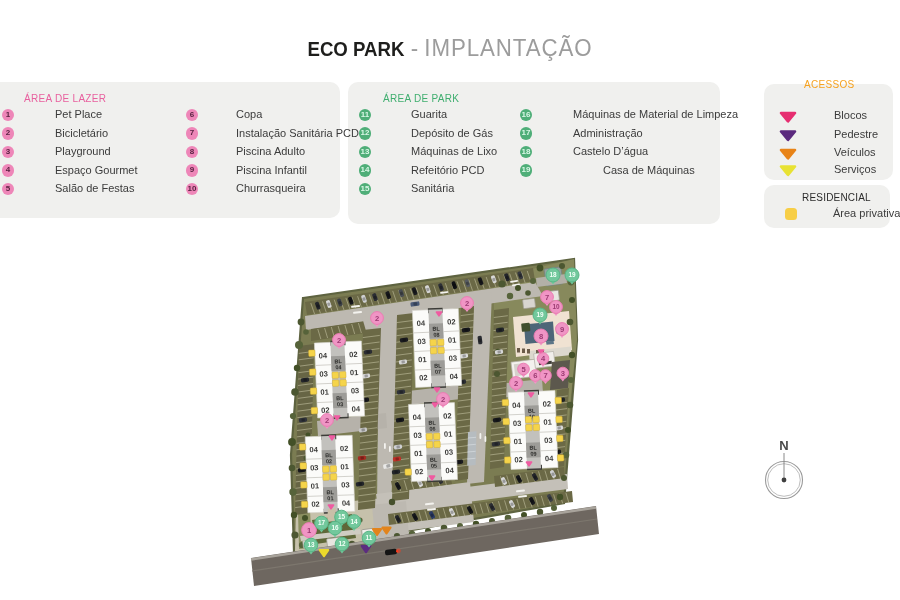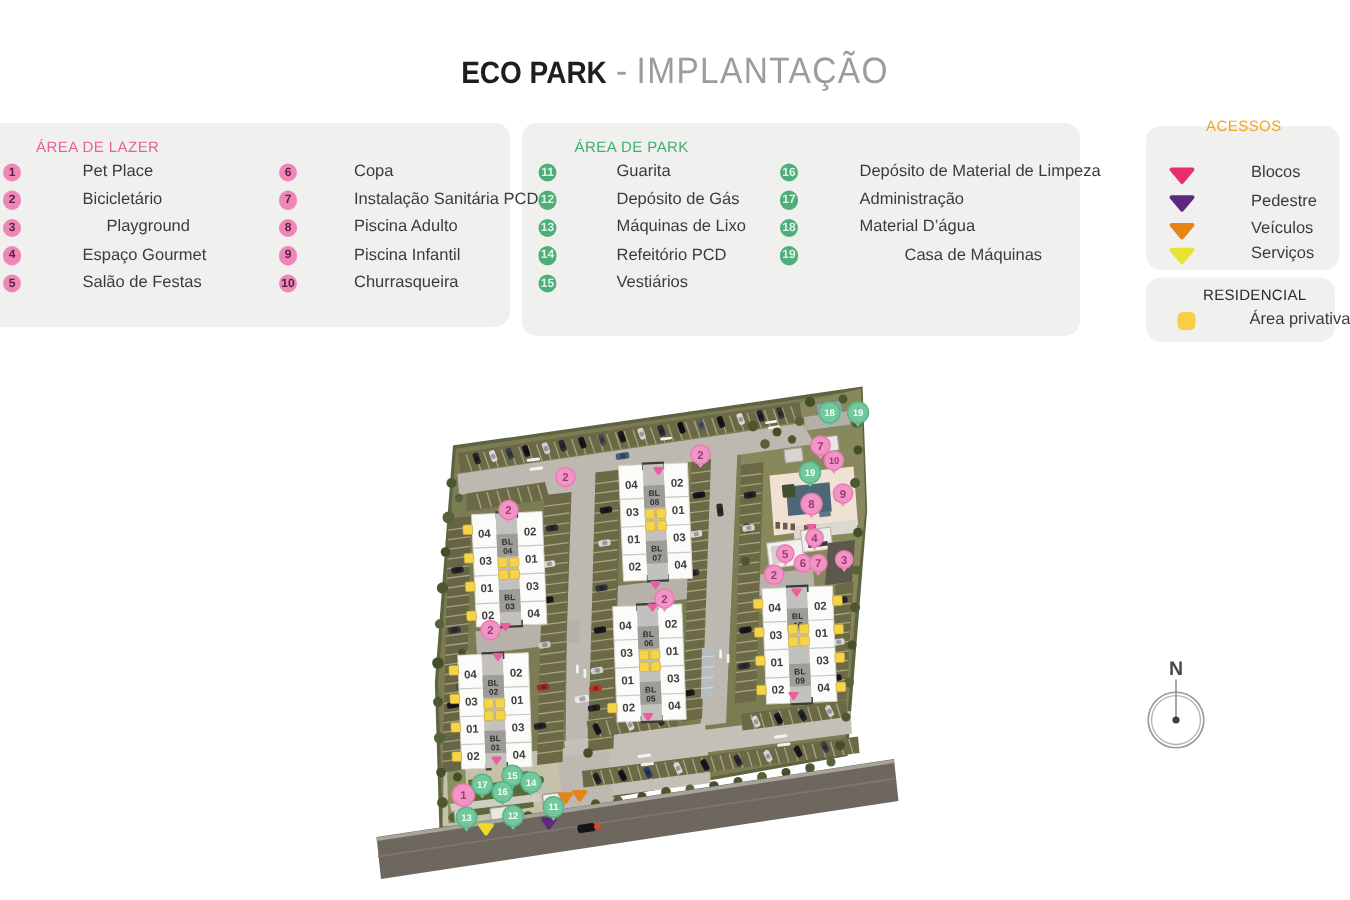--- a/index.html
+++ b/index.html
@@ -27,21 +27,21 @@
 
 <div class="hd" style="left:24px;top:92.5px;color:#e8609f">ÁREA DE LAZER</div>
 
 <div class="bdg" style="left:1.7000000000000002px;top:108.7px;background:#ee86b8;color:#5a2342">1</div>
 <div class="itm" style="left:24px;top:108.0px">Pet Place</div>
 
 <div class="bdg" style="left:1.7000000000000002px;top:127.2px;background:#ee86b8;color:#5a2342">2</div>
 <div class="itm" style="left:24px;top:126.5px">Bicicletário</div>
 
 <div class="bdg" style="left:1.7000000000000002px;top:145.7px;background:#ee86b8;color:#5a2342">3</div>
-<div class="itm" style="left:40px;top:145.0px">Playground</div>
+<div class="itm" style="left:24px;top:145.0px">Playground</div>
 
 <div class="bdg" style="left:1.7000000000000002px;top:164.2px;background:#ee86b8;color:#5a2342">4</div>
 <div class="itm" style="left:24px;top:163.5px">Espaço Gourmet</div>
 
 <div class="bdg" style="left:1.7000000000000002px;top:182.7px;background:#ee86b8;color:#5a2342">5</div>
 <div class="itm" style="left:24px;top:182.0px">Salão de Festas</div>
 
 <div class="bdg" style="left:185.7px;top:108.7px;background:#ee86b8;color:#5a2342">6</div>
 <div class="itm" style="left:205px;top:108.0px">Copa</div>
 
@@ -65,30 +65,30 @@
 <div class="bdg" style="left:358.7px;top:127.2px;background:#4fae78;color:#d9f7e6">12</div>
 <div class="itm" style="left:380px;top:126.5px">Depósito de Gás</div>
 
 <div class="bdg" style="left:358.7px;top:145.7px;background:#4fae78;color:#d9f7e6">13</div>
 <div class="itm" style="left:380px;top:145.0px">Máquinas de Lixo</div>
 
 <div class="bdg" style="left:358.7px;top:164.2px;background:#4fae78;color:#d9f7e6">14</div>
 <div class="itm" style="left:380px;top:163.5px">Refeitório PCD</div>
 
 <div class="bdg" style="left:358.7px;top:182.7px;background:#4fae78;color:#d9f7e6">15</div>
-<div class="itm" style="left:380px;top:182.0px">Vestiários</div>
+<div class="itm" style="left:380px;top:182.0px">Sanitária</div>
 
 <div class="bdg" style="left:519.7px;top:108.7px;background:#4fae78;color:#d9f7e6">16</div>
-<div class="itm" style="left:542px;top:108.0px">Depósito de Material de Limpeza</div>
+<div class="itm" style="left:542px;top:108.0px">Máquinas de Material de Limpeza</div>
 
 <div class="bdg" style="left:519.7px;top:127.2px;background:#4fae78;color:#d9f7e6">17</div>
 <div class="itm" style="left:542px;top:126.5px">Administração</div>
 
 <div class="bdg" style="left:519.7px;top:145.7px;background:#4fae78;color:#d9f7e6">18</div>
-<div class="itm" style="left:542px;top:145.0px">Material D’água</div>
+<div class="itm" style="left:542px;top:145.0px">Castelo D’água</div>
 
 <div class="bdg" style="left:519.7px;top:164.2px;background:#4fae78;color:#d9f7e6">19</div>
 <div class="itm" style="left:572px;top:163.5px">Casa de Máquinas</div>
 
 <div class="hd" style="left:804px;top:79px;color:#f6a21f;font-size:10px;letter-spacing:0.3px">ACESSOS</div>
 <svg style="position:absolute;left:0;top:0" width="900" height="600" viewBox="0 0 900 600">
 
 <g stroke-linejoin="round">
 <path d="M781,113 L795,113 L788,121.3 Z" fill="#e62e70" stroke="#e62e70" stroke-width="2.6"></path>
 <path d="M781,131.5 L795,131.5 L788,139.8 Z" fill="#5b2a7e" stroke="#5b2a7e" stroke-width="2.6"></path>

